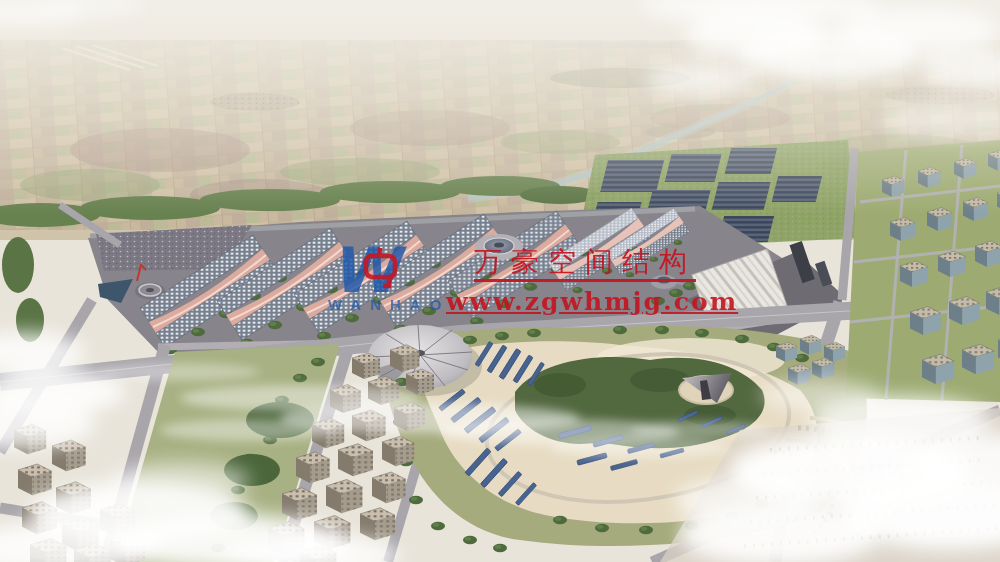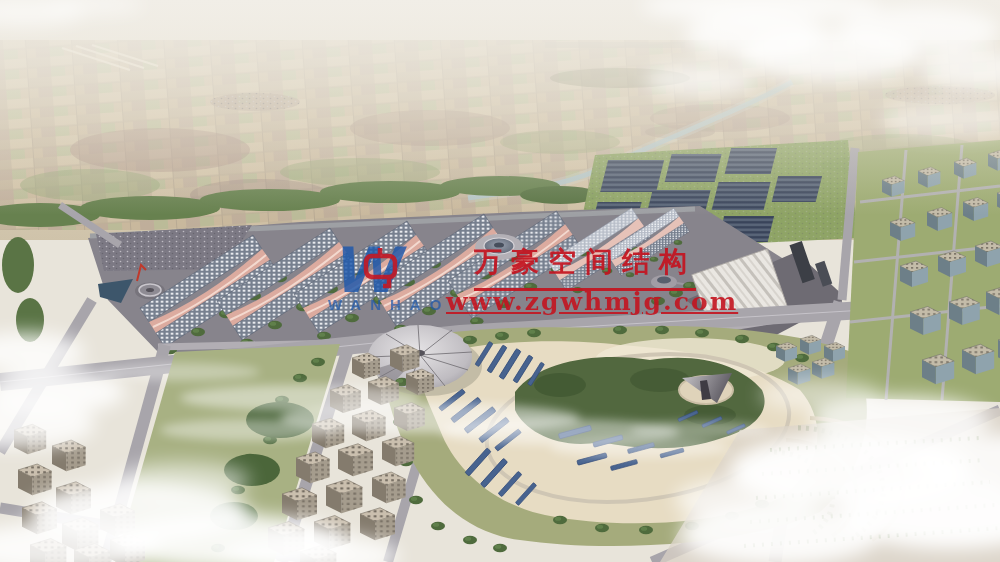--- a/index.html
+++ b/index.html
@@ -1,22 +1,22 @@
 <!DOCTYPE html>
 <html style="--brand_red: #c41420; --brand_blue: #1d58ac; --sky_haze: #efece5; --farmland_tan: #c9b89c; --field_green: #9aa87c; --tree_green: #4f6b3d; --solar_panel: #3d4857; --roof_base: #77808f; --roof_skylight: #e8eaee; --crest_pink: #dcab9f; --road_gray: #a8a5ab; --plaza_sand: #e7dcc3; --lawn_green: #a5ab7c; --water_blue: #3d566b; --cloud_white: #ffffff;"><head>
 <meta charset="utf-8">
 <style>
   html,body{margin:0;padding:0;background:#222;}
   #shot{position:relative;width:1000px;height:562px;overflow:hidden;
         font-family:"Liberation Sans",sans-serif;background:#e8e4da;}
   #scene{position:absolute;left:0;top:0;}
   .wm{position:absolute;white-space:nowrap;}
-  #wm-title{left:474px;top:247px;font-size:28px;font-weight:bold;letter-spacing:9px;
+  #wm-title{left:474px;top:247px;font-size:28px;font-weight:normal;letter-spacing:9px;
             color:var(--brand_red,#c41420);border-bottom:3px solid var(--brand_red,#c41420);
-            padding-bottom:10px;opacity:.92;line-height:1.1;}
+            padding-bottom:1px;opacity:.92;line-height:1.1;}
   #wm-url{left:446px;top:287px;font-size:25px;font-weight:bold;letter-spacing:2px;
           color:var(--brand_red,#c41420);opacity:.9;font-family:"DejaVu Serif",serif;text-decoration:underline;}
   #wm-sub{left:328px;top:296px;font-size:15px;font-weight:bold;letter-spacing:9px;
           color:var(--brand_blue,#1d58ac);opacity:.7;}
   #wm-logo{position:absolute;left:334px;top:240px;width:92px;height:62px;}
 </style>
 </head>
 <body>
 
 <div id="shot">

